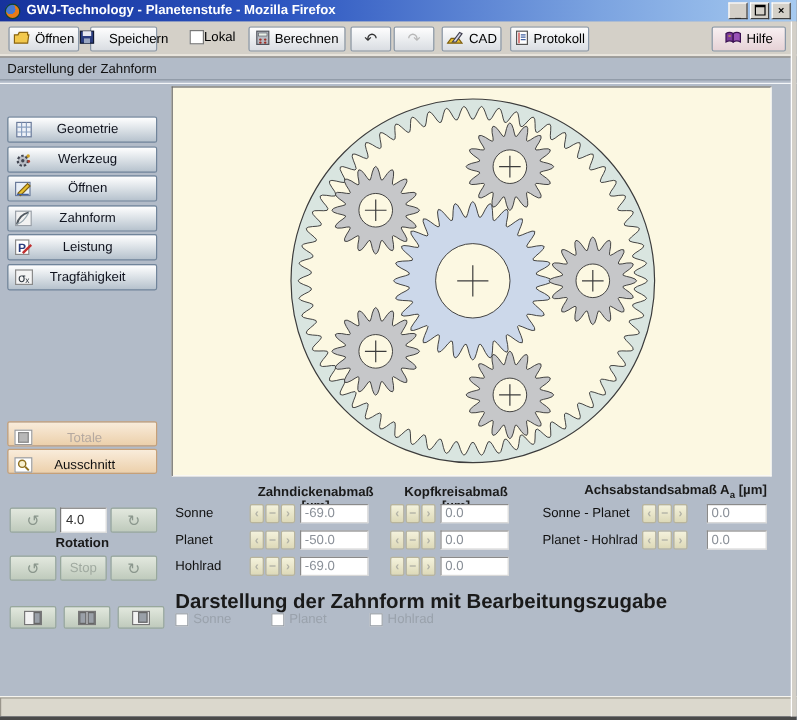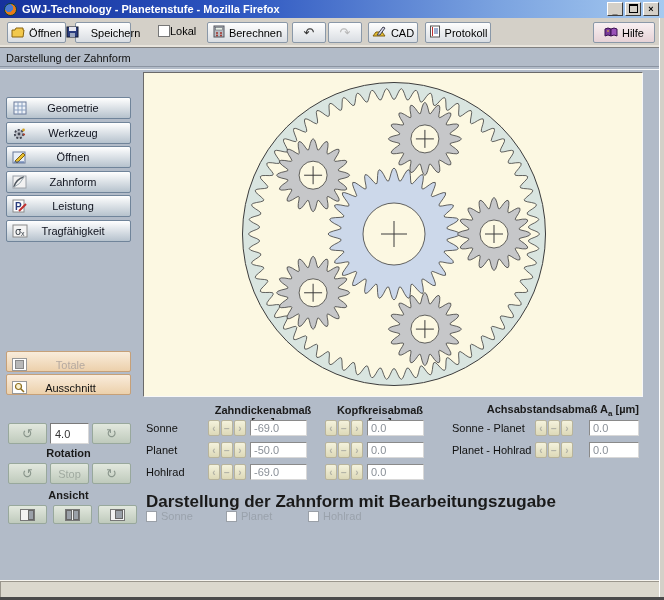--- a/index.html
+++ b/index.html
@@ -307,21 +307,20 @@
   <div class="gbtn" style="left:8px;top:463px;">
       <span>↺</span>
     </div>
   <div class="gbtn txt" style="left:50px;top:463px;">
       <span>Stop</span>
     </div>
   <div class="gbtn" style="left:92px;top:463px;">
       <span>↻</span>
     </div>
 
-  <div class="abs ctl-label" style="top:489px;">Ansicht</div>
   <div class="vbtn" style="left:8px;top:505px;">
     <span class="vicon">
         <i style="margin-left:6px;"></i>
       </span>
   </div>
   <div class="vbtn" style="left:53px;top:505px;">
     <span class="vicon">
         <i></i>
         <i></i>
       </span>

